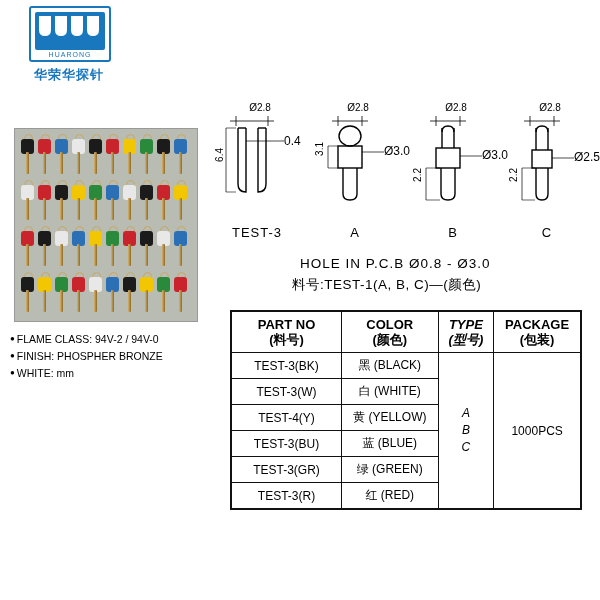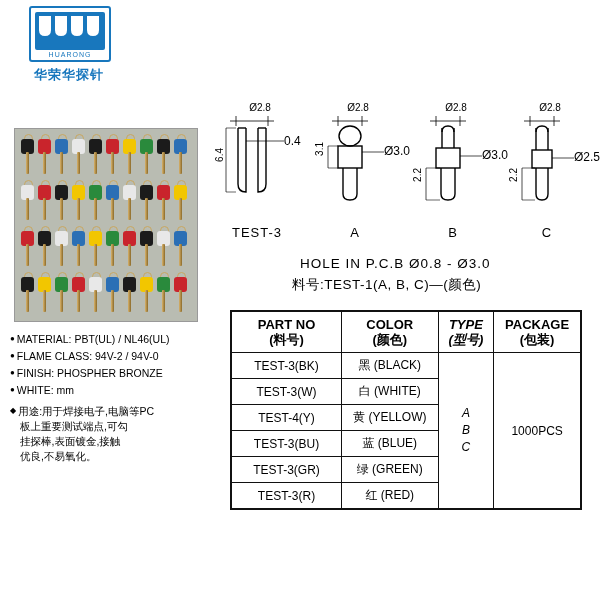--- a/index.html
+++ b/index.html
@@ -326,36 +326,27 @@
       <div class="pin" style="left: 153px;">
         <div class="loop"></div>
         <div class="cap" style="background:#c9242c"></div>
         <div class="needle"></div>
       </div>
     </div>
   </div>
 
 <div id="specs">
   <div class="li">
-    <span class="bullet">●</span><span>MATERIAL: PBT(UL) / NL46(UL)</span>
-  </div>
-  <div class="li">
     <span class="bullet">●</span><span>FLAME CLASS: 94V-2 / 94V-0</span>
   </div>
   <div class="li">
     <span class="bullet">●</span><span>FINISH: PHOSPHER BRONZE</span>
   </div>
   <div class="li">
     <span class="bullet">●</span><span>WHITE: mm</span>
-  </div>
-  <div class="cn" style="margin-top:6px;">
-    <span class="bullet">◆</span><span>用途:用于焊接电子,电脑等PC</span>
-    <span class="indent2">板上重要测试端点,可勾</span>
-    <span class="indent2">挂探棒,表面镀金,接触</span>
-    <span class="indent2">优良,不易氧化。</span>
   </div>
 </div>
 
 <div id="drawings">
 
   <div class="fig" style="left:0px;">
     <div class="dim-top" style="left:8px;width:80px;text-align:center;">Ø2.8</div>
     <svg width="90" height="120" viewBox="0 0 90 120">
 
       <line x1="24" y1="30" x2="24" y2="20" stroke="#000" stroke-width="0.8"></line>

